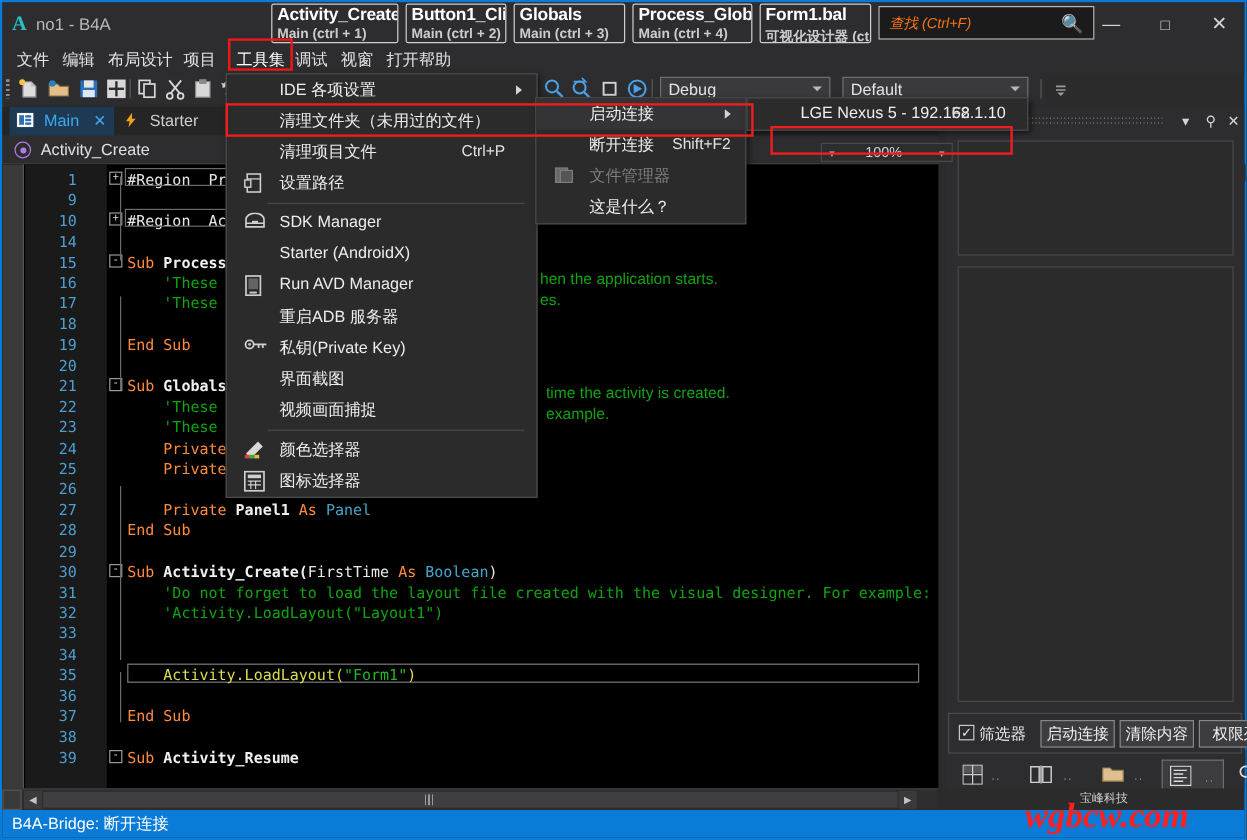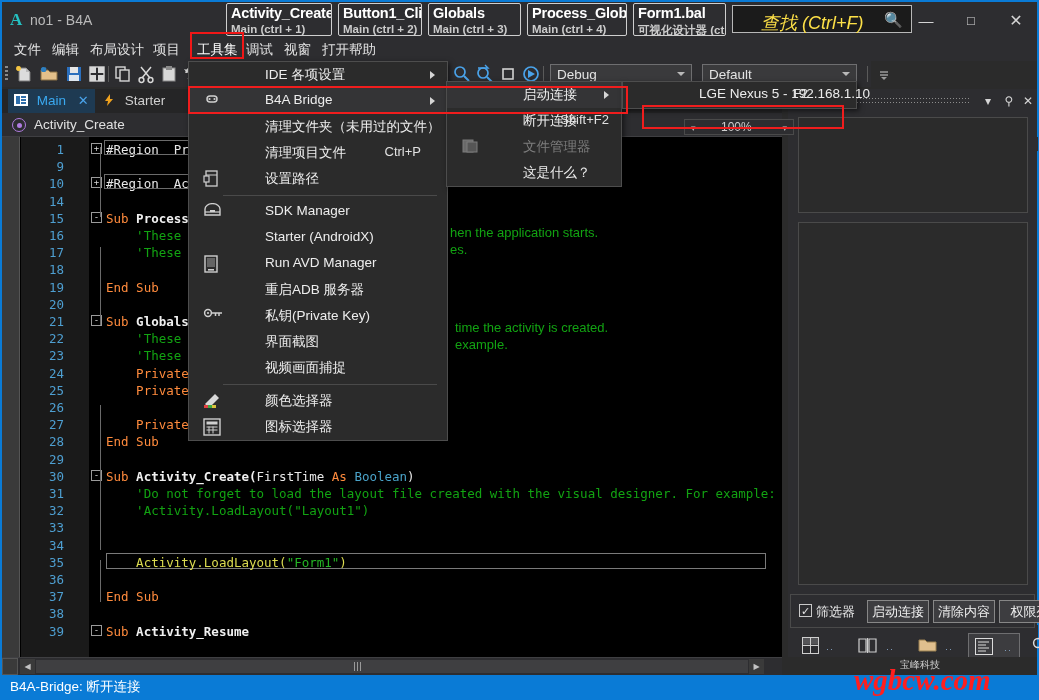--- a/index.html
+++ b/index.html
@@ -22,21 +22,21 @@
 
   .tabstrip { position:absolute; left:224px; top:1px; height:34px; display:flex; gap:6px; }
   .vtab { width:106px; height:33px; background:#2d2d30; border:1px solid #cfcfcf; border-radius:2px; position:relative; overflow:hidden;}
   .vtab .t1 { position:absolute; left:4px; top:1px; font-size:14.5px; font-weight:bold; color:#ffffff; white-space:nowrap; letter-spacing:-0.2px;}
   .vtab .t2 { position:absolute; left:4px; top:19px; font-size:11.5px; font-weight:bold; color:#cccccc; white-space:nowrap;}
   .vtab.w2 { width:84px; }
   .vtab.w3 { width:100px; }
   .vtab.w4 { width:93px; }
 
   .searchbox { position:absolute; left:730px; top:3px; width:180px; height:28px; background:#1b1b1b; border:1px solid #b8b8b8; }
-  .searchbox .ph { position:absolute; left:8px; top:5px; font-size:18px; color:#fde047; font-style:italic;margin-left:20px;}
+  .searchbox .ph { position:absolute; left:8px; top:5px; font-size:12px; color:#f97316; font-style:italic;}
   .searchbox .mag { position:absolute; right:8px; top:5px; font-size:15px; color:#4aa3ea; }
 
   .wbtn { position:absolute; top:8px; width:44px; height:22px; text-align:center; color:#d4d4d4; font-size:15px; line-height:22px; }
   .wbtn.min { left:902px; }
   .wbtn.max { left:947px; font-size:13px;}
   .wbtn.close { left:992px; font-size:16px;}
 
   
   .menubar { position:absolute; left:0; top:36px; width:1035px; height:23px; background:#2d2d30; }
   .mitem { position:absolute; top:2px; height:20px; line-height:20px; font-size:13.5px; color:#e2e2e2; padding:0 4px; white-space:nowrap;}
@@ -119,21 +119,21 @@
   .rbtn { position:absolute; top:5px; height:23px; background:#3d3d40; border:1px solid #878787; color:#efefef; font-size:13px; text-align:center; line-height:22px;}
   .ricons { position:absolute; left:0; top:542px; width:249px; height:26px; }
   .rit { position:absolute; top:2px; height:24px; }
   .rit.sel { background:#3c3c3f; border:1px solid #6e6e70; border-bottom:none;}
   .dd2 { position:absolute; top:11px; width:9px; height:5px; color:#8aa9c9; font-size:9px; letter-spacing:1px;}
 
   
   .menu { position:absolute; background:#2b2b2b; border:1px solid #4d4d4d; box-shadow:2px 2px 5px rgba(0,0,0,.55); z-index:60;}
   .menu .row { position:relative; height:26px; }
   .menu .row.hi { background:#343436; }
-  .menu .lab { position:absolute; left:44px; top:4px; font-size:13.5px; color:#ededed; white-space:nowrap;margin-left:32px;}
+  .menu .lab { position:absolute; left:44px; top:4px; font-size:13.5px; color:#ededed; white-space:nowrap;}
   .menu .lab.dis { color:#7d7d7d; }
   .menu .key { position:absolute; top:4px; font-size:13px; color:#e0e0e0;}
   .menu .arrw { position:absolute; right:12px; top:9px; width:0;height:0;
                 border-top:4px solid transparent;border-bottom:4px solid transparent;border-left:5px solid #d5d5d5;}
   .menu .sep { position:relative; height:1px; margin:3px 10px 3px 34px; background:#4a4a4a;}
   .menu .gic { position:absolute; left:14px; top:4px; width:20px; height:18px;}
 
   .redbox { position:absolute; border:2px solid #f01d1d; z-index:90; pointer-events:none;}
 
   
@@ -502,29 +502,20 @@
     <span style="position:absolute;left:6px;top:3px;font-size:9px;color:#b9b9b9;">▾</span>
     <span style="position:absolute;left:36px;top:0px;font-size:12px;color:#cfcfcf;">100%</span>
     <span style="position:absolute;right:6px;top:3px;font-size:9px;color:#b9b9b9;">▾</span>
   </div>
 
   <div class="menu" id="tools-menu" style="left:186px; top:59px; width:260px;">
       <div class="row">
         <span class="lab">IDE 各项设置</span>
         <span class="arrw"></span>
       </div>
-      <div class="row hi">
-        <span class="gic"><svg width="18" height="14" viewBox="0 0 18 14">
-            <path d="M4 7a3 3 0 0 1 3-3h4a3 3 0 0 1 0 6H7a3 3 0 0 1-3-3z" fill="none" stroke="#cfcfcf" stroke-width="1.5"></path>
-            <circle cx="6.5" cy="7" r="1.1" fill="#cfcfcf"></circle>
-            <circle cx="11.5" cy="7" r="1.1" fill="#cfcfcf"></circle>
-          </svg></span>
-        <span class="lab">B4A Bridge</span>
-        <span class="arrw"></span>
-      </div>
       <div class="row">
         <span class="lab">清理文件夹（未用过的文件）</span>
       </div>
       <div class="row">
         <span class="lab">清理项目文件</span>
         <span class="key" style="right: 26px;">Ctrl+P</span>
       </div>
       <div class="row">
         <span class="gic"><svg width="18" height="18" viewBox="0 0 18 18">
             <rect x="3" y="1" width="11" height="15" fill="none" stroke="#cfcfcf" stroke-width="1.3"></rect>

